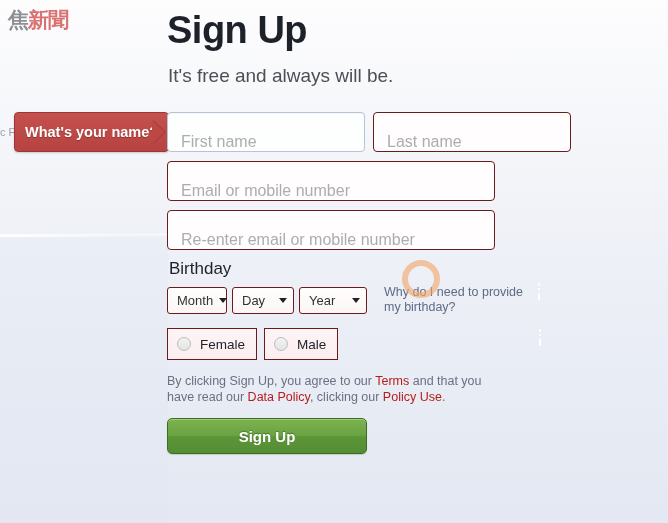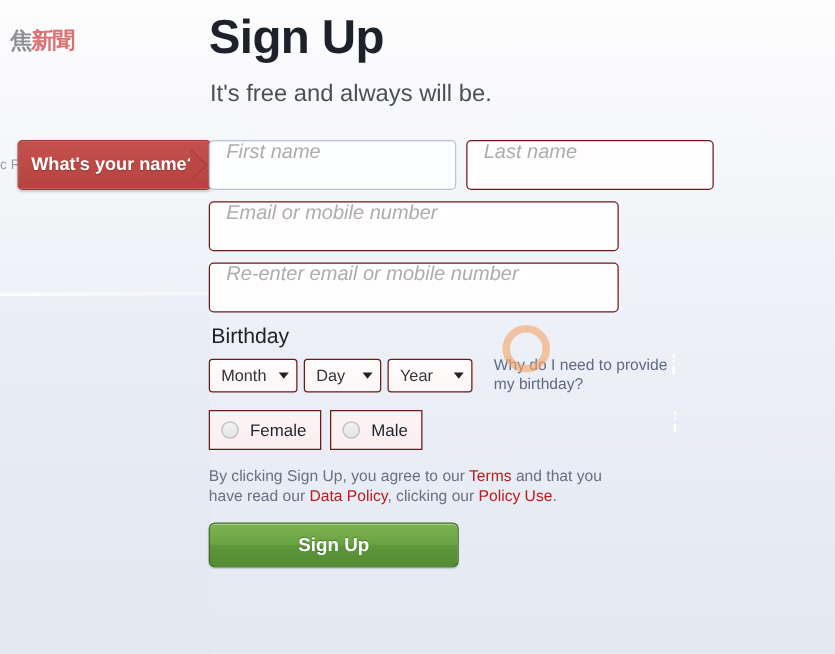--- a/index.html
+++ b/index.html
@@ -13,32 +13,31 @@
     font-family: "Liberation Sans", sans-serif;
     background: linear-gradient(to bottom, #fdfdfe 0%, #f6f7fa 22%, #eceff6 55%, #e3e8f2 100%);
     position: relative;
     -webkit-font-smoothing: antialiased;
   }
 
   
   #logo {
     position: absolute;
     left: 8px;
-    top: 17px;
+    top: 5px;
     width: 66px;
     height: 32px;
     line-height: 30px;
-    font-size: 18px;
+    font-size: 21px;
     font-weight: bold;
     letter-spacing: -1px;
     color: #8e8e93;
     white-space: nowrap;
     opacity: .78;
     filter: blur(.25px);
-    font-family: Liberation Serif, serif;
   }
   #logo .lg-red { color: #d24b4b; }
   #logo .lg-dk { color: #6f7176; }
 
   
   #ghost-line {
     position: absolute;
     left: 0px;
     top: 126px;
     font-size: 11px;
@@ -126,22 +125,21 @@
     width: 404px;
   }
 
   .field {
     position: relative;
     box-sizing: border-box;
     height: 40px;
     border-radius: 4px;
     background: #fff;
     display: flex;
-    align-items: flex-start;
-    font-style: italic;
+    align-items: flex-end;
   }
   .field.err {
     border: 1px solid #6b1b1b;
     background: #fffdfd;
   }
   .field.focus {
     border: 1px solid #b7c3d6;
     background: #fdfefe;
     box-shadow: inset 0 1px 1px rgba(0,0,0,.03);
   }
@@ -232,21 +230,21 @@
     border: 1px solid #6b1b1b;
     border-radius: 3px;
     background: linear-gradient(to bottom, #fffdfd 0%, #fdf6f6 100%);
     display: flex;
     align-items: center;
     justify-content: space-between;
     padding: 0 6px 0 9px;
     font-size: 13px;
     color: #333;
   }
-  #sel-month { width: 71px; }
+  #sel-month { width: 60px; }
   #sel-day   { width: 62px; }
   #sel-year  { width: 68px; }
   .caret {
     width: 0; height: 0;
     border-left: 4px solid transparent;
     border-right: 4px solid transparent;
     border-top: 5px solid #222;
     margin-left: 6px;
   }
   #bday-help {

